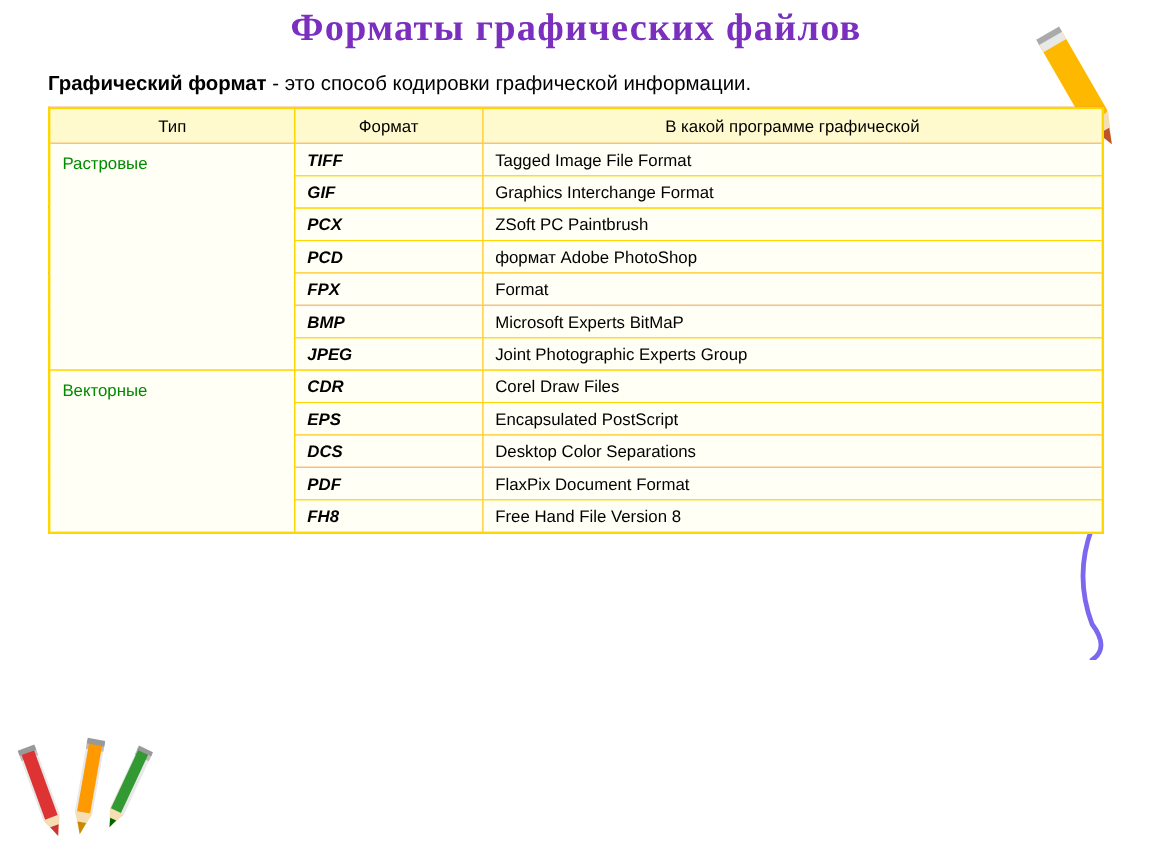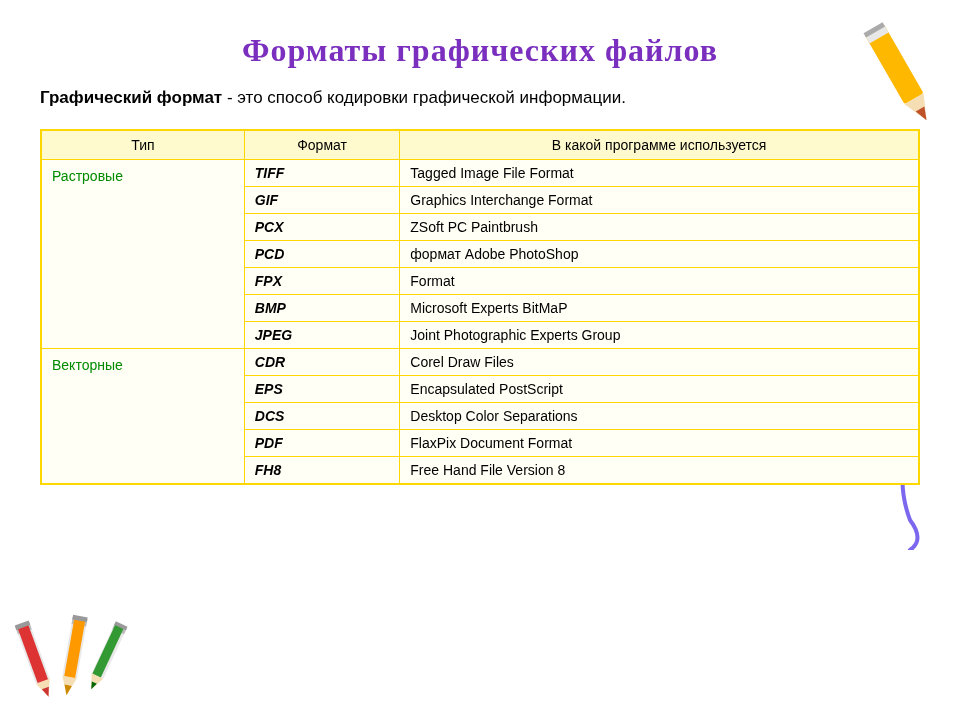--- a/index.html
+++ b/index.html
@@ -7,36 +7,36 @@
       width: 960px;
       height: 720px;
       background: white;
       font-family: Arial, sans-serif;
       overflow: hidden;
       position: relative;
     }
     .page {
       width: 960px;
       height: 720px;
-      padding: 32px 30px 20px 30px;
+      padding: 4px 30px 20px 30px;
       position: relative;
     }
     h1.title {
       text-align: center;
       color: #7B2FBE;
       font-size: 32px;
       font-weight: bold;
       font-family: 'Times New Roman', serif;
       margin-bottom: 16px;
       letter-spacing: 1px;
     }
     .description {
       font-size: 17px;
       color: #000;
-      margin-bottom: 18px;
+      margin-bottom: 6px;
       margin-left: 10px;
       line-height: 1.5;
     }
     .description strong {
       font-weight: bold;
     }
     .table-wrapper {
       margin: 0 10px;
     }
     table {
@@ -155,21 +155,21 @@
   <div class="description">
     <strong>Графический формат</strong><span> - это способ кодировки графической информации.</span>
   </div>
 
   <div class="table-wrapper">
     <table>
       <thead>
         <tr>
           <th>Тип</th>
           <th>Формат</th>
-          <th>В какой программе используется</th>
+          <th>В какой программе графической</th>
         </tr>
       </thead>
       <tbody id="table-body">
       <tr>
             <td class="type-cell" rowspan="7" style="color: rgb(0, 139, 0);">Растровые</td>
             <td class="format-cell">TIFF</td>
             <td class="desc-cell">Tagged Image File Format</td>
           </tr>
           <tr>
             <td class="format-cell">GIF</td>

